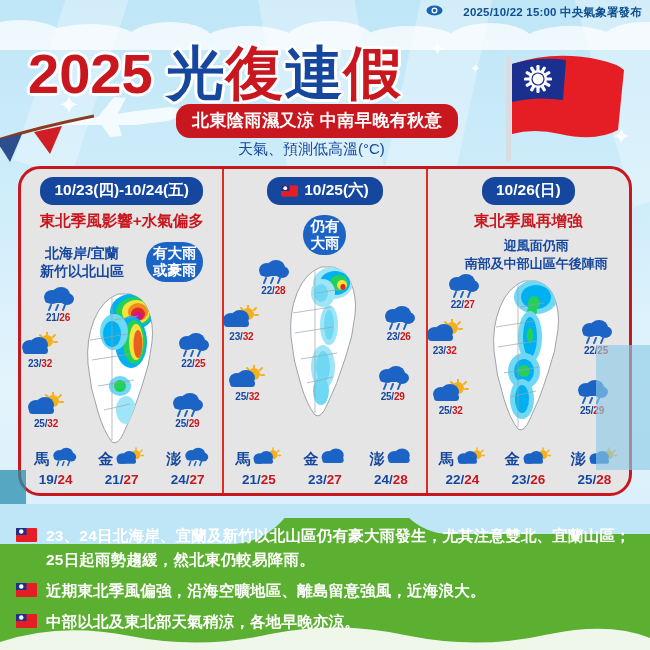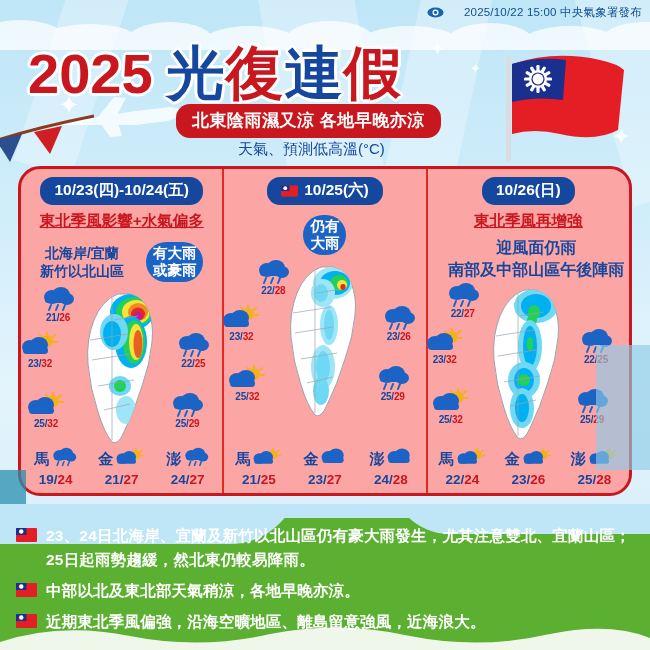--- a/index.html
+++ b/index.html
@@ -18,22 +18,22 @@
   .r4{left:560px;top:-60px;width:120px;height:260px;transform:rotate(-16deg);}
   .plane{position:absolute;left:40px;top:95px;width:170px;height:46px;opacity:.85;}
   .cloudband{position:absolute;left:-20px;top:-10px;width:700px;height:60px;}
   .sparkle{position:absolute;color:#fff;font-size:20px;line-height:1;opacity:.9;}
 
   
   .bunting{position:absolute;left:-6px;top:108px;width:130px;height:60px;}
 
   
   .issued{
-    position:absolute;right:8px;top:5px;display:flex;align-items:center;gap:20px;
-    color:#0f4f8f;font-size:11.5px;font-weight:normal;letter-spacing:.2px;white-space:nowrap;
+    position:absolute;right:8px;top:5px;display:flex;gap:20px;
+    color:#0f4f8f;font-size:11.5px;font-weight:bold;letter-spacing:.2px;white-space:nowrap;
   }
   .issued .eye{width:17px;height:11px;flex:none;}
 
   
   .title{position:absolute;left:28px;top:44px;display:flex;align-items:baseline;gap:14px;}
   .yr{
     font-size:56px;font-weight:bold;color:#c8171e;font-family:"Liberation Sans",sans-serif;
     text-shadow:2px 2px 0 #fff,-2px 2px 0 #fff,2px -2px 0 #fff,-2px -2px 0 #fff,
                 0 3px 0 #fff,3px 0 0 #fff,-3px 0 0 #fff,0 -3px 0 #fff;
     line-height:1;
@@ -53,44 +53,44 @@
     position:absolute;left:238px;top:140px;color:#15479e;font-size:15px;font-weight:normal;
     white-space:nowrap;
   }
 
   
   .bigflag{position:absolute;left:500px;top:46px;width:130px;height:118px;}
 
   
   .card{
     position:absolute;left:18px;top:166px;width:614px;height:330px;
-    background:#fca5a5;border:3px solid #c8171e;border-radius:22px;box-sizing:border-box;
+    background:#e5e5e5;border:3px solid #c8171e;border-radius:22px;box-sizing:border-box;
     display:flex;
   }
   .panel{flex:1;position:relative;padding-top:8px;box-sizing:border-box;}
   .panel + .panel{border-left:2px solid #e02b22;}
 
   .datepill{
     margin:0 auto;width:max-content;background:#15479e;color:#fff;border-radius:13px;
     font-size:15.5px;font-weight:bold;padding:3px 14px 4px;display:flex;align-items:center;gap:6px;
     white-space:nowrap;
   }
   .datepill .minflag{width:17px;height:12px;flex:none;border-radius:2px;}
   .headline{
-    text-align:center;color:#c8171e;font-size:15.5px;font-weight:bold;margin-top:6px;white-space:nowrap;text-decoration:underline;
+    text-align:center;color:#c8171e;font-size:15.5px;font-weight:bold;margin-top:6px;white-space:nowrap;
   }
   .zone{
     margin-top:10px;display:flex;align-items:center;justify-content:center;gap:22px;padding:0 6px;
   }
   .zonetext{color:#15479e;font-size:14px;font-weight:bold;line-height:1.32;text-align:center;}
   .zonetag{
     background:#1b63c4;color:#fff;border-radius:20px;font-size:14.5px;font-weight:bold;
     padding:3px 7px;line-height:1.18;text-align:center;white-space:nowrap;
   }
-  .zonecenter{color:#15479e;font-size:16px;font-weight:bold;line-height:1.4;text-align:center;padding-left:16px;}
+  .zonecenter{color:#15479e;font-size:13px;font-weight:bold;line-height:1.4;text-align:center;padding-left:16px;}
 
   
   .maparea{position:relative;height:170px;margin-top:4px;}
   .tw-map{position:absolute;left:50%;top:4px;transform:translateX(-50%);}
   .temp{
     position:absolute;display:flex;flex-direction:column;align-items:center;width:62px;
   }
   .temp .ico{height:26px;display:flex;align-items:flex-end;justify-content:center;}
   .temp .val{font-size:10px;font-weight:bold;color:#15479e;letter-spacing:-.2px;white-space:nowrap;}
   .temp .val .hi{color:#c8171e;}
@@ -185,21 +185,21 @@
     <span>2025/10/22 15:00 中央氣象署發布</span>
   </div>
 
   <div class="title">
     <span class="yr">2025</span>
     <span>
       <span class="kanji kb">光</span><span class="kanji kr">復</span><span class="kanji kb">連</span><span class="kanji kr">假</span>
     </span>
   </div>
 
-  <div class="subpill">北東陰雨濕又涼 各地早晚亦涼</div>
+  <div class="subpill">北東陰雨濕又涼 中南早晚有秋意</div>
   <div class="subline">天氣、預測低高溫(°C)</div>
 
   <svg class="bigflag" viewBox="0 0 130 118">
     <rect x="6" y="10" width="5" height="106" rx="2.5" fill="#d9dde2"></rect>
     <path d="M12 18 Q55 4 100 14 Q118 18 124 24 L118 84 Q96 96 60 88 Q34 82 12 88 Z" fill="#e51d24"></path>
     <path d="M12 18 Q38 10 66 14 L63 54 Q36 50 12 56 Z" fill="#1b2f8f"></path>
     <g fill="#ffffff">
       <circle cx="38" cy="33" r="9"></circle>
       <g>
         <rect x="36.4" y="19" width="3.2" height="28" rx="1.2"></rect>
@@ -833,29 +833,29 @@
           <circle cx="7.5" cy="5" r="3.2" fill="#ffffff"></circle>
         </svg>
         <span class="txt">23、24日北海岸、宜蘭及新竹以北山區仍有豪大雨發生，尤其注意雙北、宜蘭山區；25日起雨勢趨緩，然北東仍較易降雨。</span>
       </div>
       <div class="note">
         <svg class="minflag" viewBox="0 0 30 20">
           <rect width="30" height="20" fill="#e51d24"></rect>
             <rect width="15" height="10" fill="#1b2f8f"></rect>
           <circle cx="7.5" cy="5" r="3.2" fill="#ffffff"></circle>
         </svg>
-        <span class="txt">中部以北及東北部天氣稍涼，各地早晚亦涼。</span>
+        <span class="txt">近期東北季風偏強，沿海空曠地區、離島留意強風，近海浪大。</span>
       </div>
       <div class="note">
         <svg class="minflag" viewBox="0 0 30 20">
           <rect width="30" height="20" fill="#e51d24"></rect>
             <rect width="15" height="10" fill="#1b2f8f"></rect>
           <circle cx="7.5" cy="5" r="3.2" fill="#ffffff"></circle>
         </svg>
-        <span class="txt">近期東北季風偏強，沿海空曠地區、離島留意強風，近海浪大。</span>
+        <span class="txt">中部以北及東北部天氣稍涼，各地早晚亦涼。</span>
       </div>
     </div>
 
     <svg class="wave" viewBox="0 0 650 34" preserveAspectRatio="none">
       <path d="M0 26 Q60 6 130 20 Q200 34 270 18 Q340 4 410 20 Q480 34 550 18 Q610 6 650 22 L650 34 L0 34 Z" fill="#ffffff" opacity="0.9"></path>
     </svg>
   </div>
 
 </div>
 

